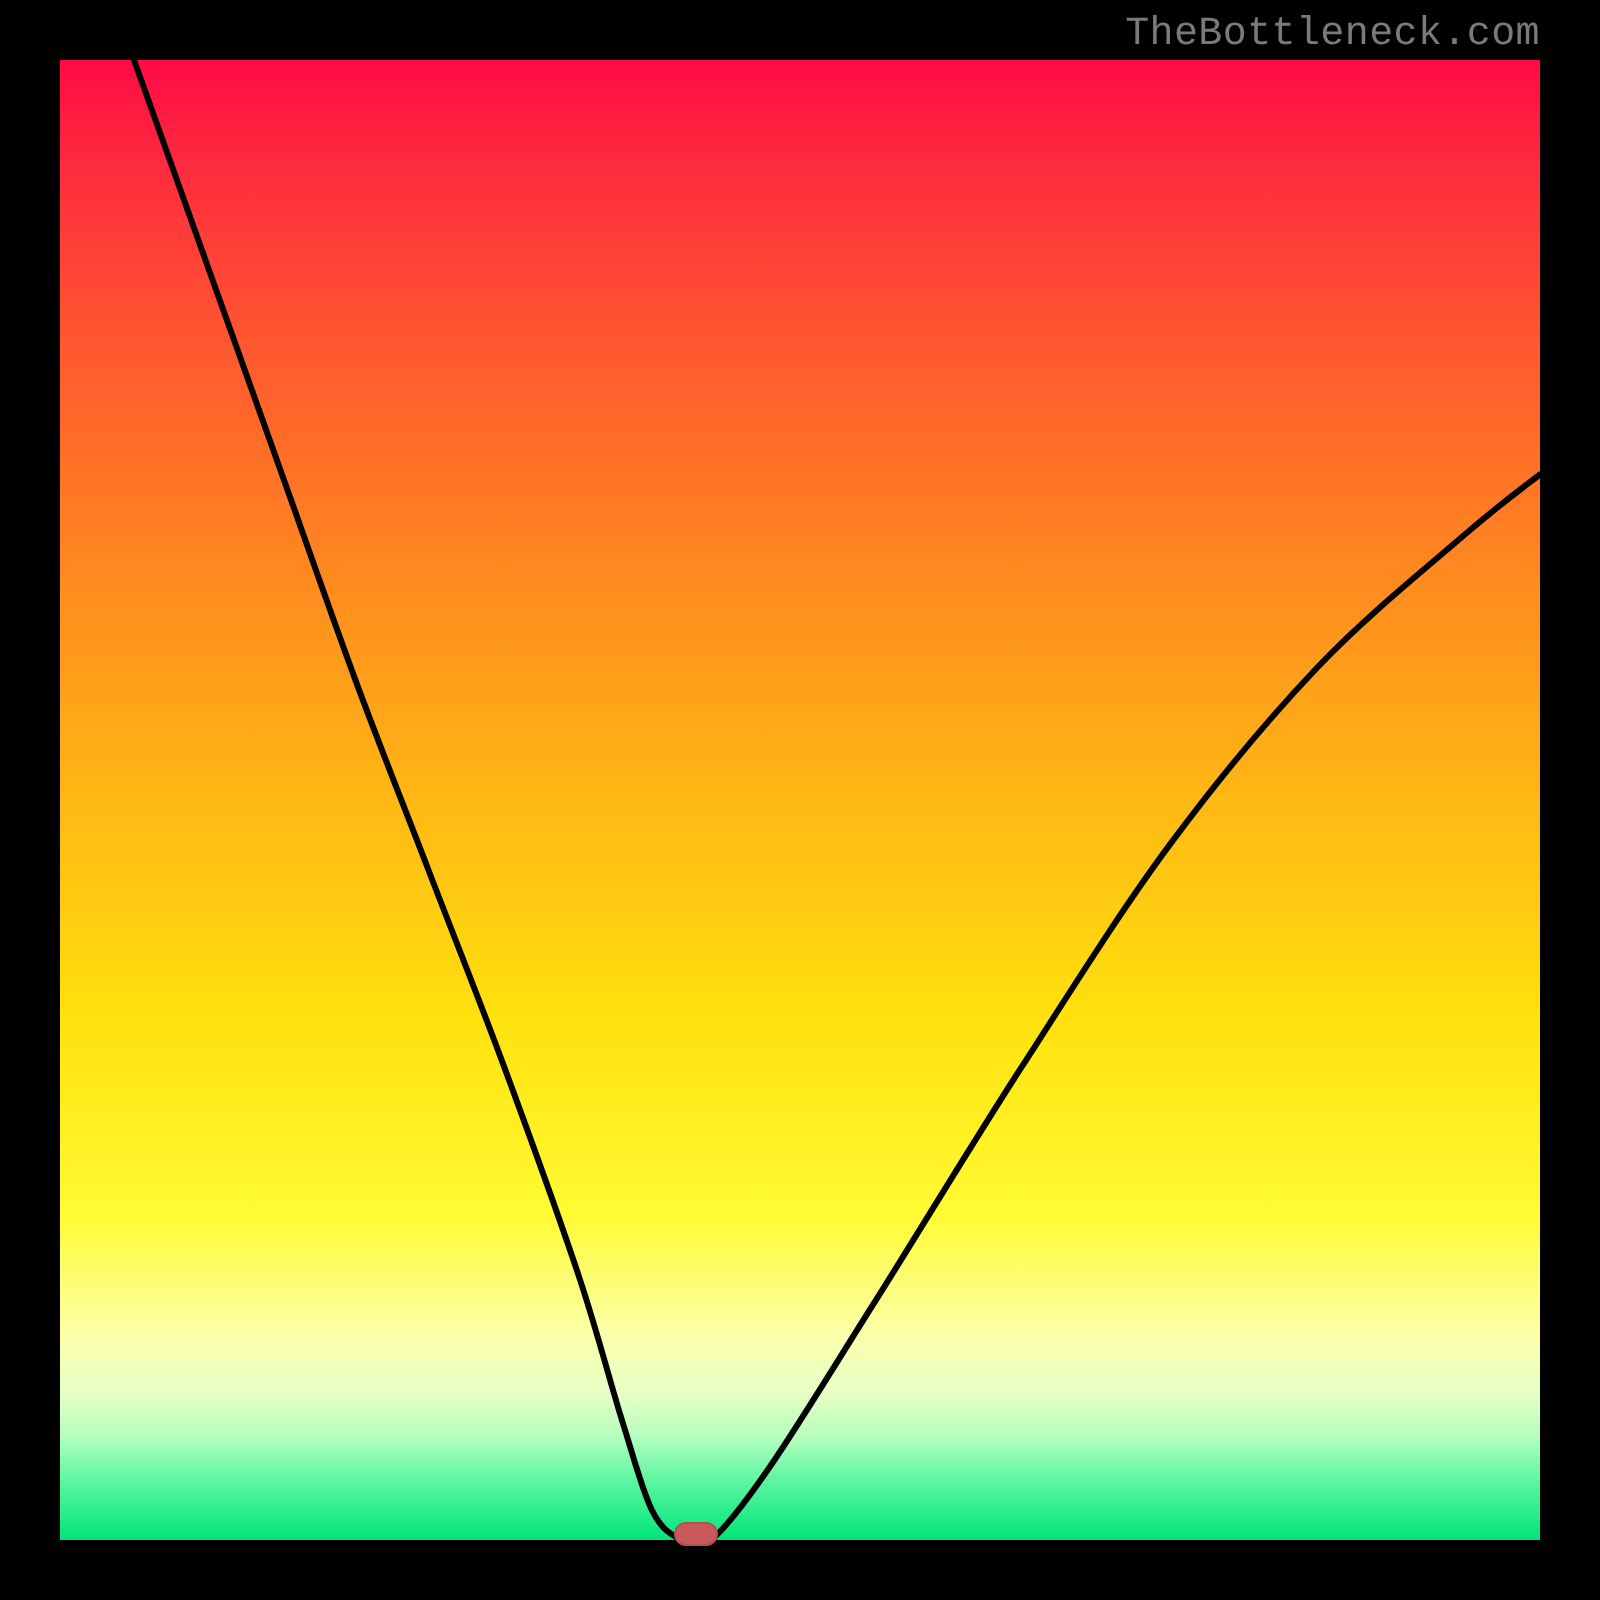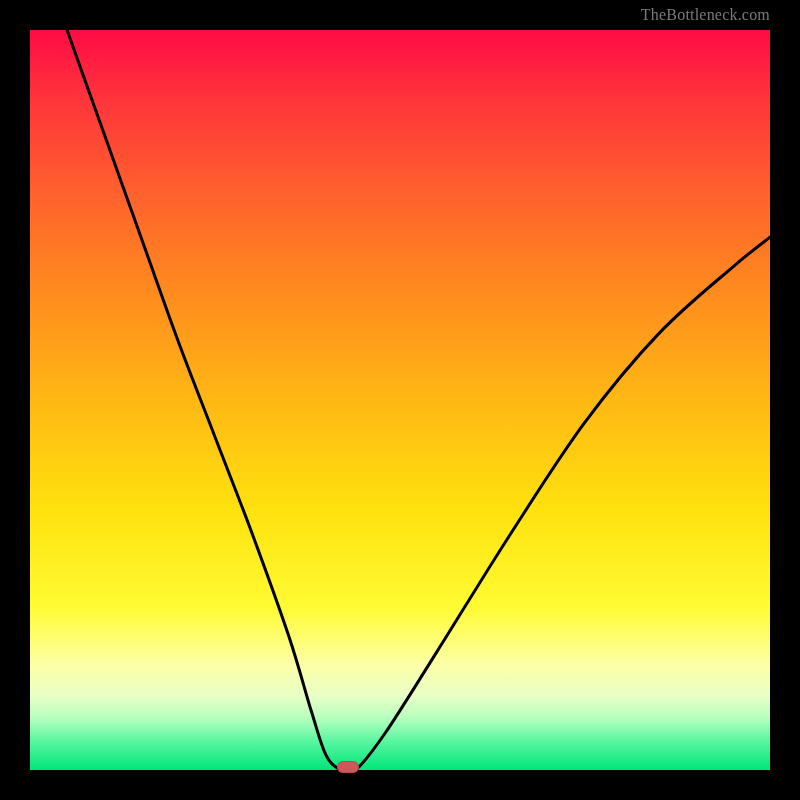--- a/index.html
+++ b/index.html
@@ -34,22 +34,22 @@
       #e8ffc6 90%,
       #b6ffbe 93%,
       #5cf6a1 96%,
       #00e57a 100%
     );
   }
   .watermark {
     position: absolute;
     top: 6px;
     right: 30px;
-    font-family: Liberation Serif, serif;
-    font-size: 16px;
+    font-family: Liberation Mono, monospace;
+    font-size: 20px;
     color: #7a7a7a;
     letter-spacing: 0.2px;
     user-select: none;
   }
   svg.curve {
     position: absolute;
     left: 0;
     top: 0;
     width: 740px;
     height: 740px;

